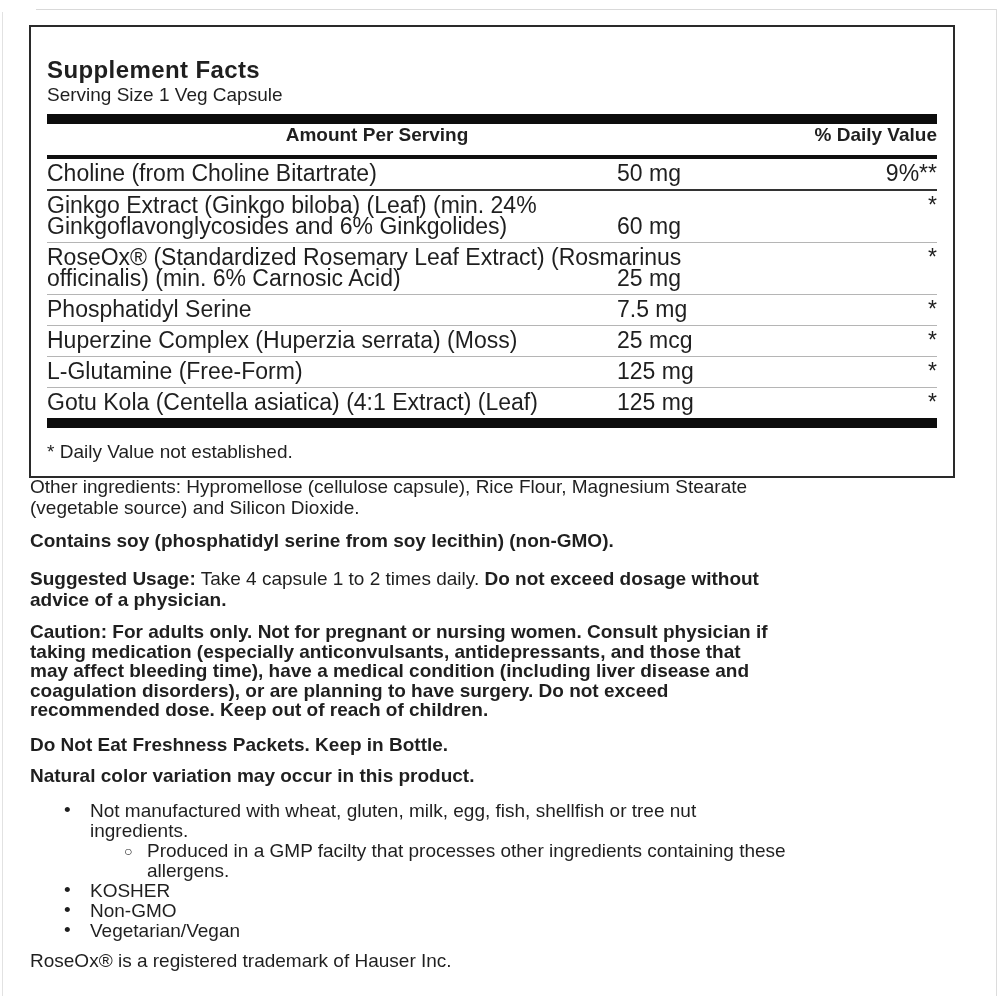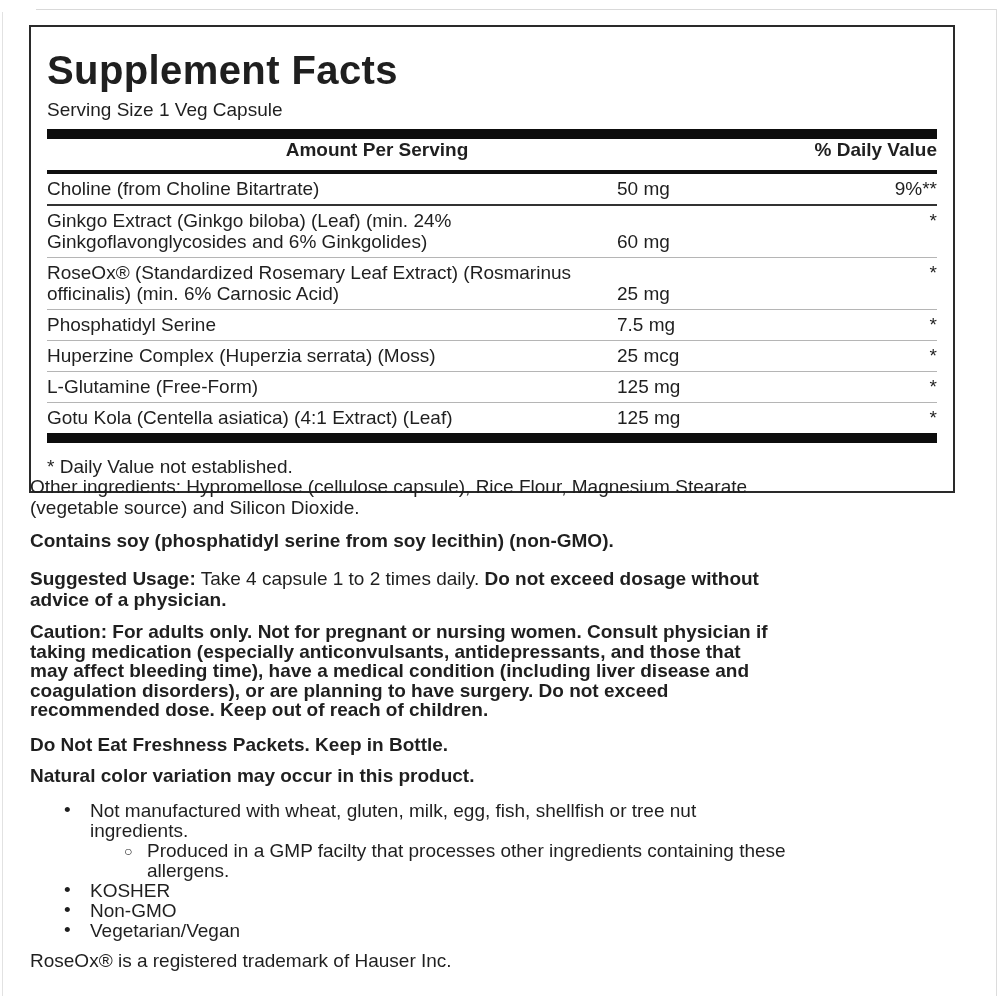--- a/index.html
+++ b/index.html
@@ -10,29 +10,29 @@
   }
   .frame-top{position:absolute;top:9px;left:36px;right:4px;height:1px;background:#d9d9d9;}
   .frame-left{position:absolute;top:12px;bottom:4px;left:2px;width:1px;background:#e2e2e2;}
   .frame-right{position:absolute;top:9px;bottom:4px;right:3px;width:1px;background:#dcdcdc;}
 
   
   .panel{
     position:absolute;left:29px;top:25px;width:926px;box-sizing:border-box;
     border:2px solid #2a2a2a;background:#fff;padding:28px 16px 14px 16px;
   }
-  .panel-title{font-size:40px;font-weight:bold;line-height:30px;letter-spacing:.4px;}
-  .serving{font-size:19px;line-height:20px;margin-top:15px;}
+  .panel-title{font-size:24px;font-weight:bold;line-height:30px;letter-spacing:.4px;}
+  .serving{font-size:19px;line-height:20px;}
   .rule-heavy{height:10px;background:#0d0d0d;margin-top:9px;}
   .rule-heavy.bottom{margin-top:0;}
   .thead{position:relative;height:31px;font-size:19px;font-weight:bold;line-height:21px;}
   .thead .amt{position:absolute;left:0;width:660px;text-align:center;}
   .thead .dvh{position:absolute;right:0;top:0;margin-left:40px;}
   .rule-med{height:4px;background:#101010;}
-  .row{position:relative;padding:4px 0 5px 0;border-bottom:1px solid #b5b5b5;font-size:19px;line-height:21px;}
+  .row{position:relative;padding:4px 0 5px 0;border-bottom:1px solid #b5b5b5;font-size:23px;line-height:21px;}
   .row.first{border-bottom:2px solid #333333;}
   .row.last{border-bottom:none;}
   .row .name{width:665px;white-space:pre-line;}
   .row .amount{position:absolute;left:570px;bottom:5px;}
   .row .dvv{position:absolute;right:0;top:4px;}
   .footnote{font-size:19px;line-height:20px;margin-top:14px;}
 
   
   .content{position:absolute;left:30px;top:476px;width:932px;font-size:19px;line-height:21px;}
   .content p{margin:0;white-space:pre-line;}

